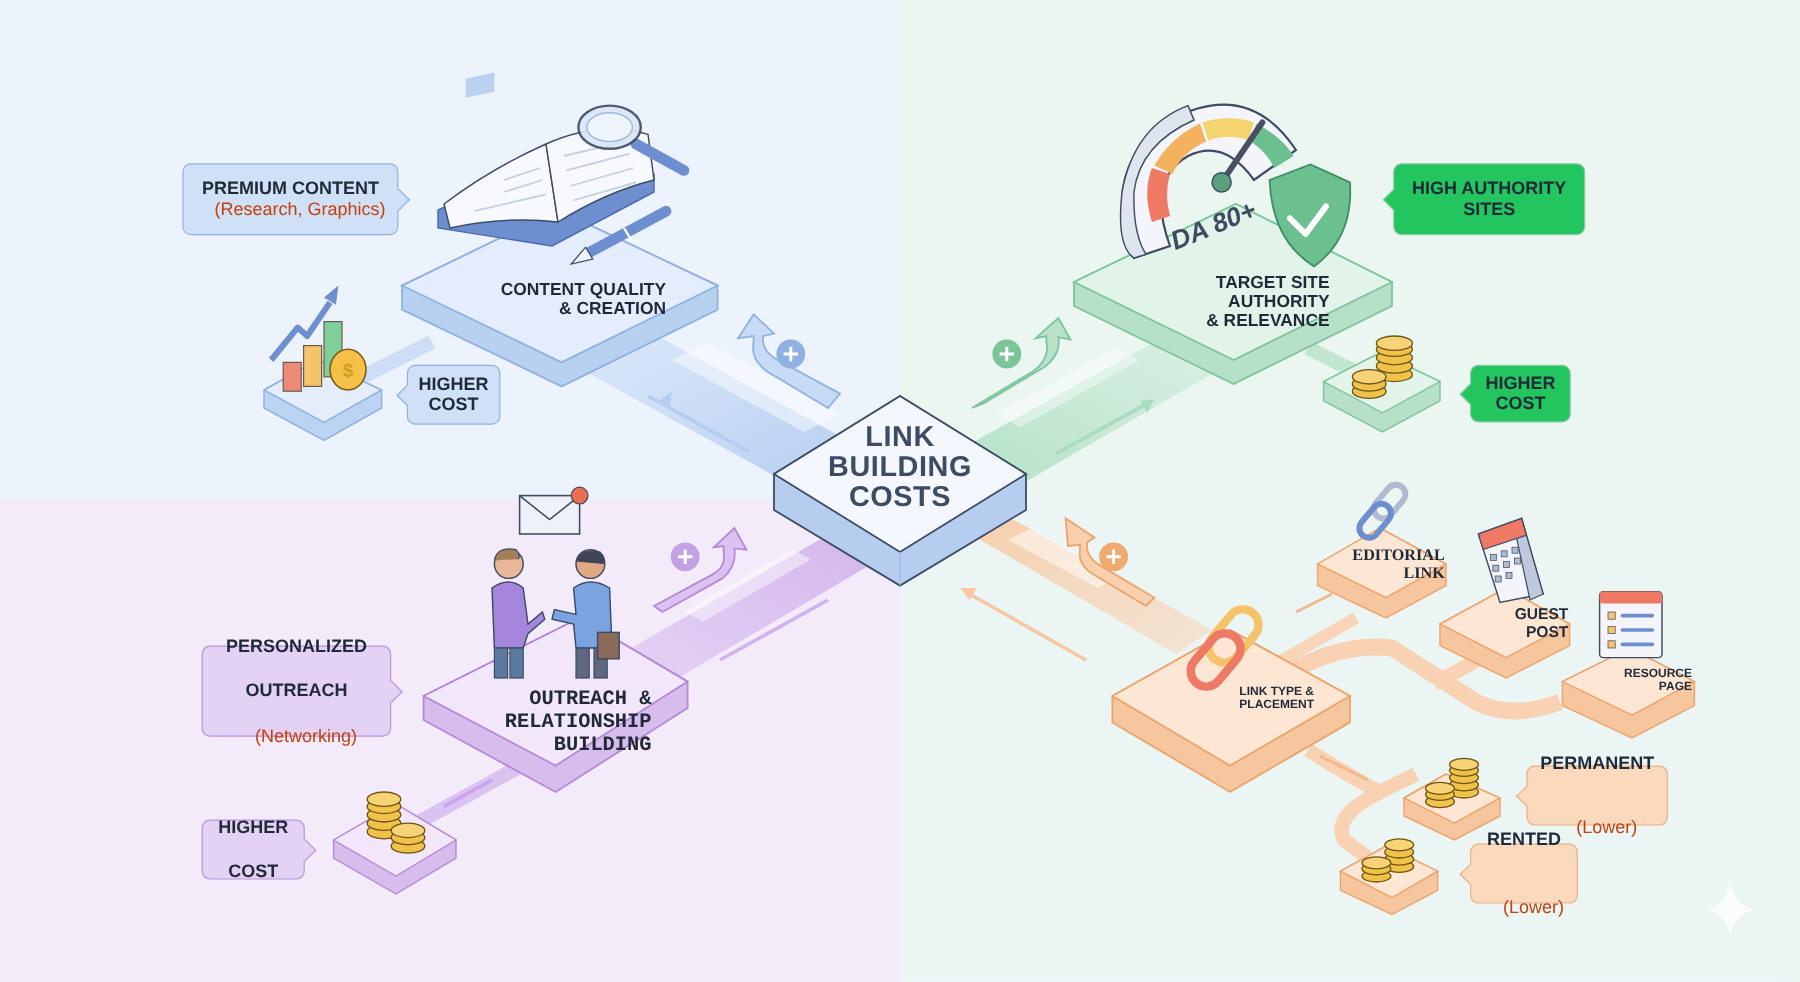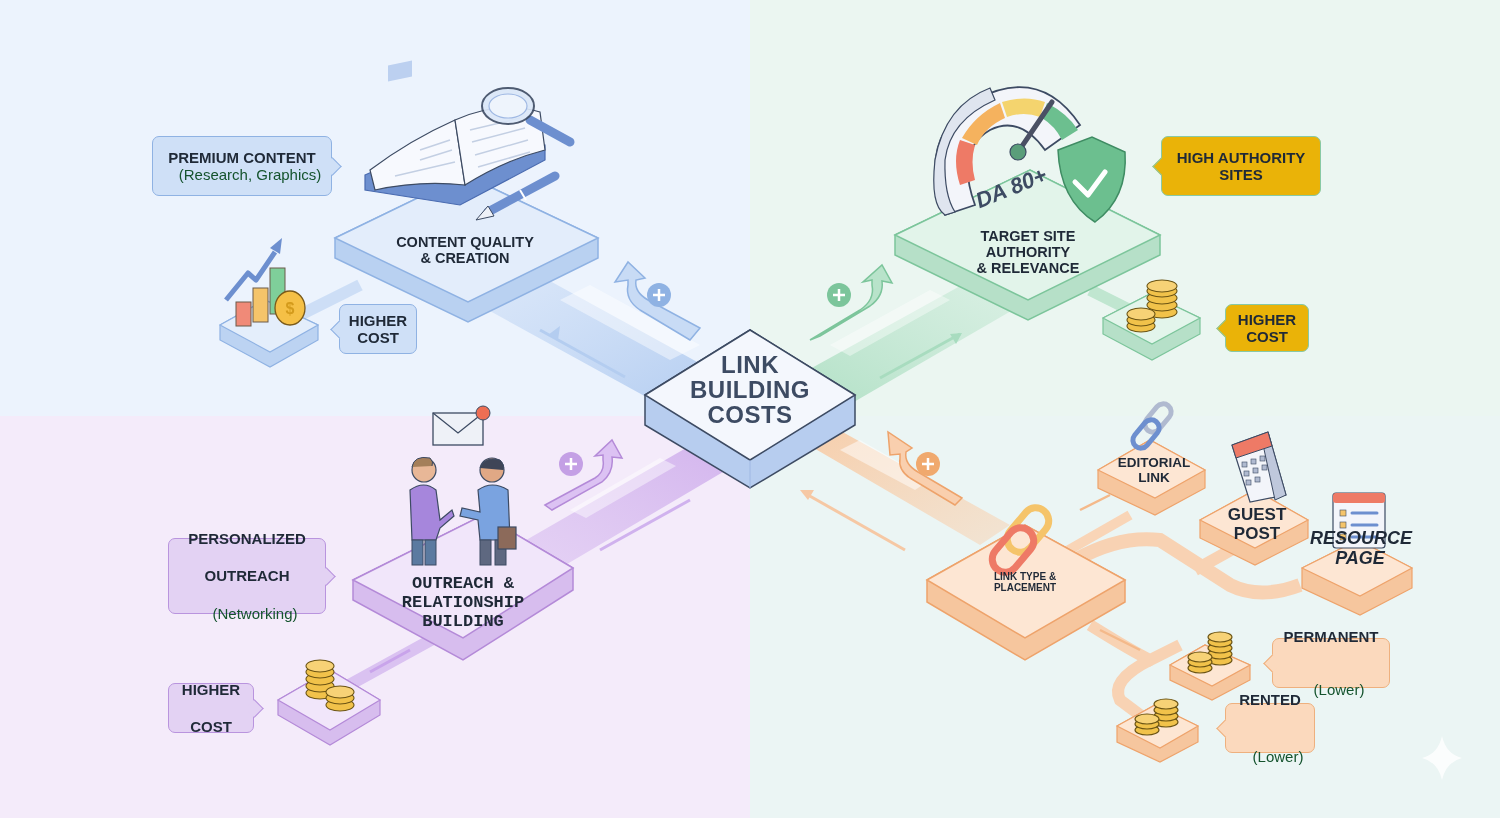--- a/index.html
+++ b/index.html
@@ -3,30 +3,30 @@
 <meta charset="utf-8">
 <style>
   html, body { margin:0; padding:0; }
   body { width:1500px; height:818px; overflow:hidden; position:relative; font-family:"Liberation Sans", sans-serif; background:#eef4fc; }
   .quad { position:absolute; }
   #q-tl { left:0; top:0; width:750px; height:416px; background:#ecf3fd; }
   #q-tr { left:750px; top:0; width:750px; height:416px; background:#ebf6f1; }
   #q-bl { left:0; top:416px; width:750px; height:402px; background:#f4ebfa; }
   #q-br { left:750px; top:416px; width:750px; height:402px; background:#ebf5f4; }
   svg#diagram { position:absolute; left:0; top:0; width:1500px; height:818px; }
-  .lbl { position:absolute; text-align:center; font-weight:bold; color:#1f2937; line-height:1.12; pointer-events:none; }
+  .lbl { position:absolute; text-align:right; font-weight:bold; color:#1f2937; line-height:1.12; pointer-events:none; }
   .lbl span { display:block; }
   .callout { position:absolute; box-sizing:border-box; border-radius:7px; border:1.5px solid; text-align:center; color:#1f2937; font-size:15px; line-height:1.15; display:flex; flex-direction:column; justify-content:center; align-items:center; }
   .callout .t { font-weight:bold; }
-  .callout .s { font-weight:normal; color:#14532d;margin-left:16px; }
+  .callout .s { font-weight:normal; color:#c2410c;margin-left:16px; }
   .callout::after { content:""; position:absolute; width:12px; height:12px; border:1.5px solid; border-color:inherit; background:inherit; transform:rotate(45deg); }
   .c-right::after { right:-7.5px; top:calc(50% - 6px); border-left:none; border-bottom:none; }
   .c-left::after { left:-7.5px; top:calc(50% - 6px); border-right:none; border-top:none; }
   .blue { background:#cfe0f7; border-color:#8fb2e3; }
-  .green { background:#eab308; border-color:#88c9a5; }
+  .green { background:#22c55e; border-color:#88c9a5; }
   .purple { background:#e3d2f3; border-color:#b994de;gap:20px; }
   .orange { background:#fbd9bd; border-color:#eeb07e; }
   #center-label { position:absolute; left:660px; top:352px; width:180px; text-align:center; font-weight:bold; font-size:24px; line-height:1.05; color:#3d4b63; letter-spacing:0.5px; }
   #center-label span { display:block; }
 </style>
 </head>
 <body>
 
 <div class="quad" id="q-tl"></div>
 <div class="quad" id="q-tr"></div>
@@ -363,29 +363,29 @@
 </div>
 <div class="lbl" style="left:383px; top:574px; width:160px; font-size:17px;font-family:Liberation Mono, monospace;">
   <span>OUTREACH &amp;</span>
   <span>RELATIONSHIP</span>
   <span>BUILDING</span>
 </div>
 <div class="lbl" style="left:955px; top:571px; width:140px; font-size:10px;">
   <span>LINK TYPE &amp;</span>
   <span>PLACEMENT</span>
 </div>
-<div class="lbl" style="left:1104px; top:455px; width:100px; font-size:13.5px;">
+<div class="lbl" style="left:1104px; top:455px; width:100px; font-size:13.5px;font-family:Liberation Serif, serif;">
   <span>EDITORIAL</span>
   <span>LINK</span>
 </div>
-<div class="lbl" style="left:1207px; top:505px; width:100px; font-size:17px;">
+<div class="lbl" style="left:1207px; top:505px; width:100px; font-size:13px;">
   <span>GUEST</span>
   <span>POST</span>
 </div>
-<div class="lbl" style="left:1310px; top:528px; width:100px; font-size:18px;font-style:italic;">
+<div class="lbl" style="left:1310px; top:556px; width:100px; font-size:10px;">
   <span>RESOURCE</span>
   <span>PAGE</span>
 </div>
 
 <div id="center-label">
   <span>LINK</span>
   <span>BUILDING</span>
   <span>COSTS</span>
 </div>
 

